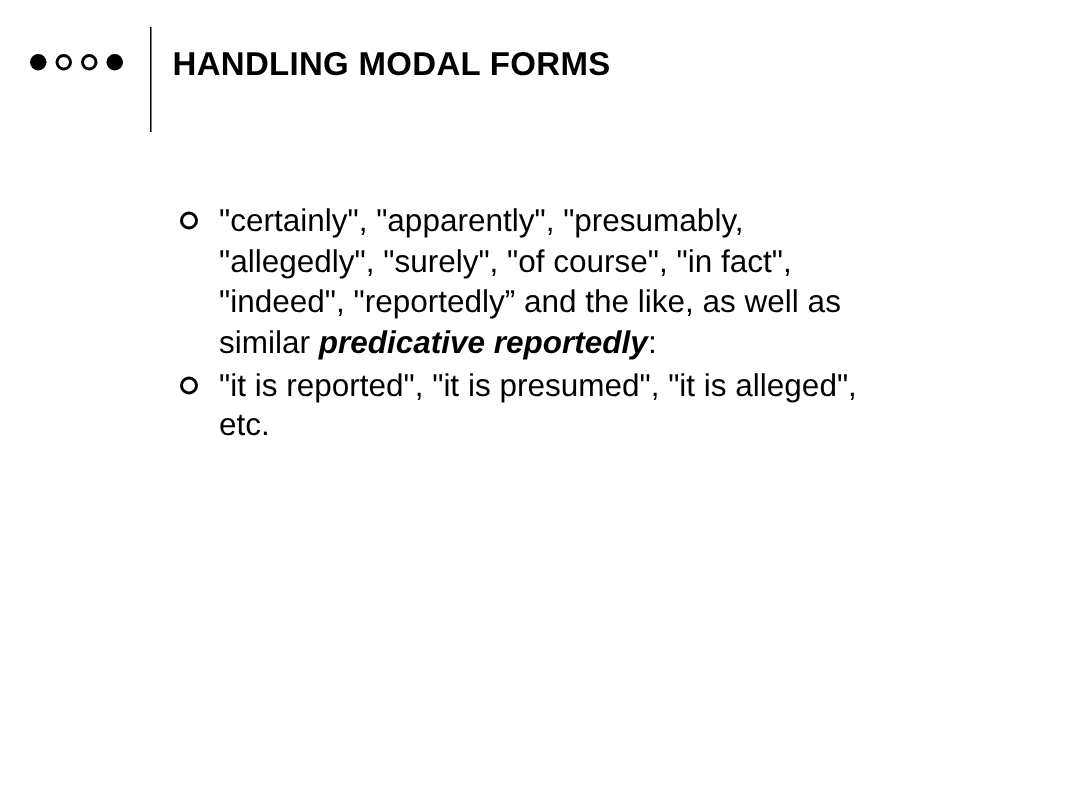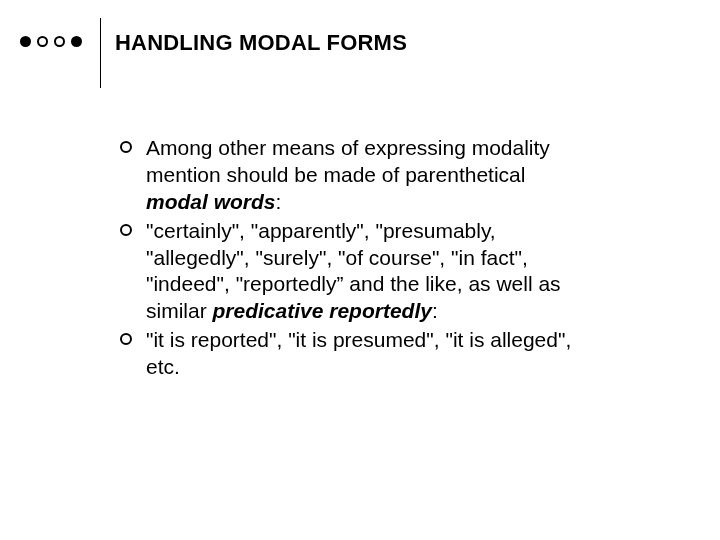--- a/index.html
+++ b/index.html
@@ -95,24 +95,20 @@
     <span class="cb filled"></span>
   </div>
 
   <div class="vline"></div>
 
   <div class="title">HANDLING MODAL FORMS</div>
 
   <div class="body">
     <div class="item">
       <span class="ring"></span>
-      <span><span>Among other means of expressing modality mention should be made of parenthetical </span><span class="bi">modal words</span><span>:</span></span>
-    </div>
-    <div class="item">
-      <span class="ring"></span>
       <span><span>"certainly", "apparently", "presumably, "allegedly", "surely", "of course", "in fact", "indeed", "reportedly” and the like, as well as similar </span><span class="bi">predicative reportedly</span><span>:</span></span>
     </div>
     <div class="item">
       <span class="ring"></span>
       <span><span>"it is reported", "it is presumed", "it is alleged", etc.</span></span>
     </div>
   </div>
 
 </div>
 

